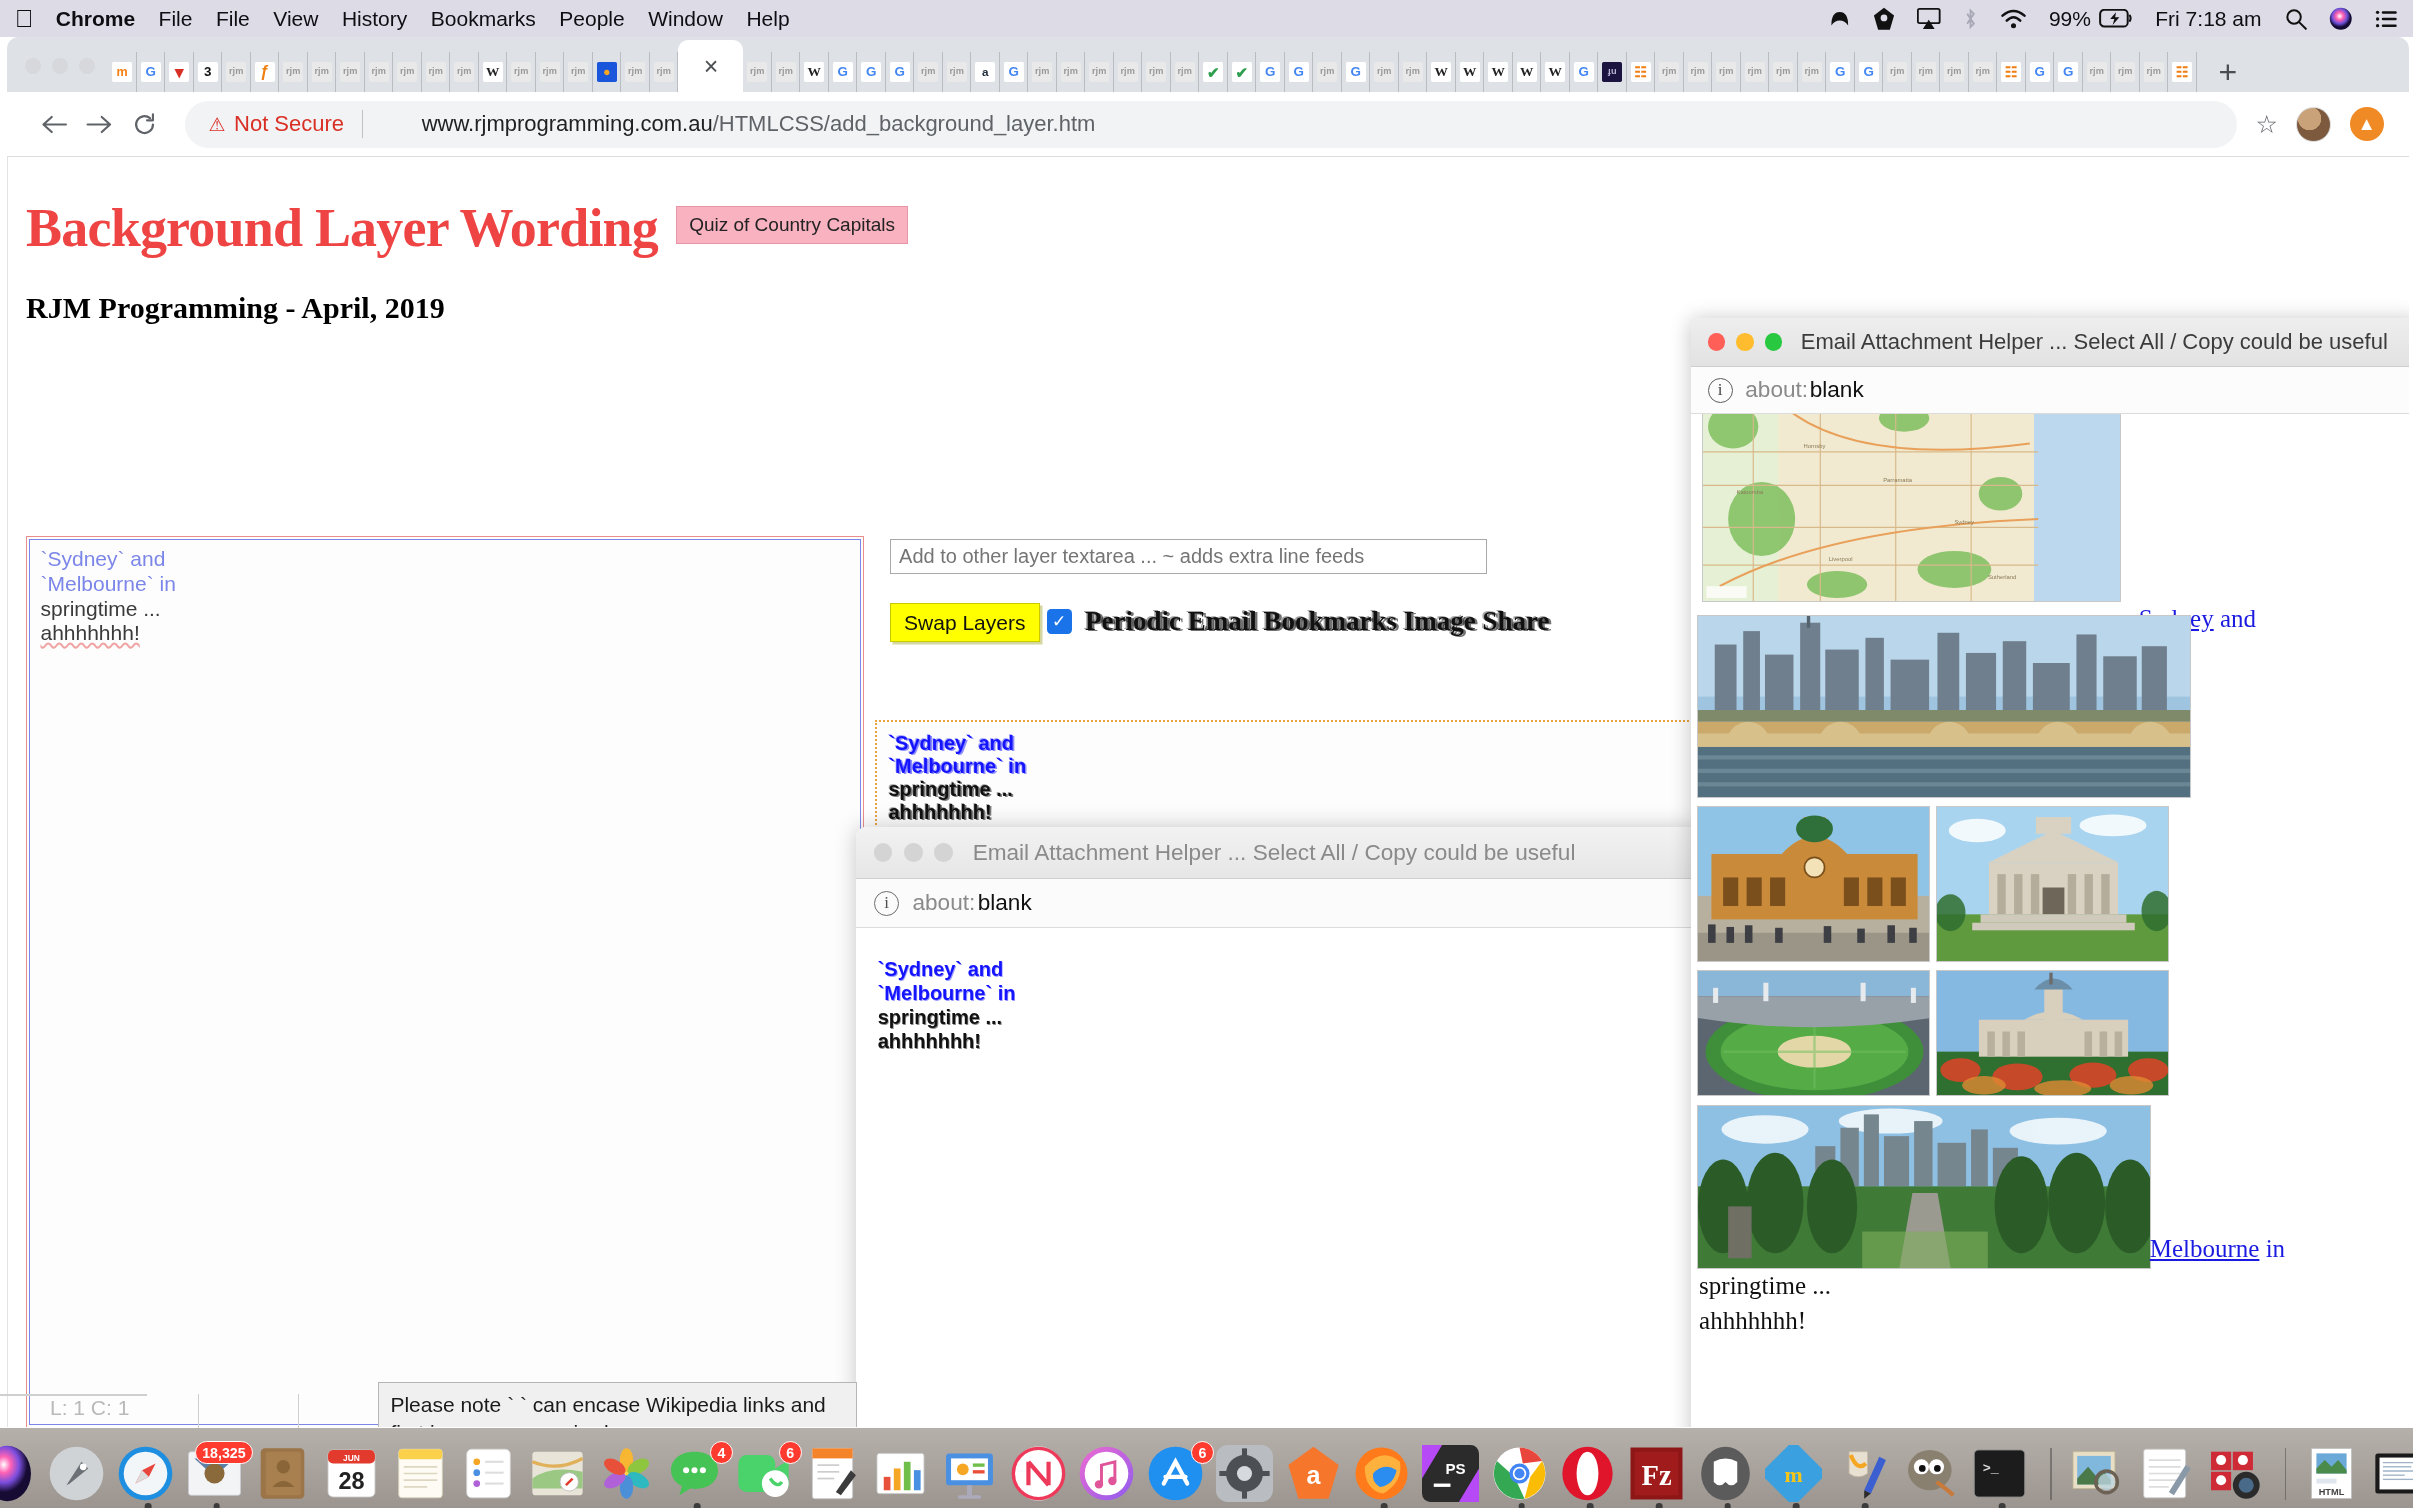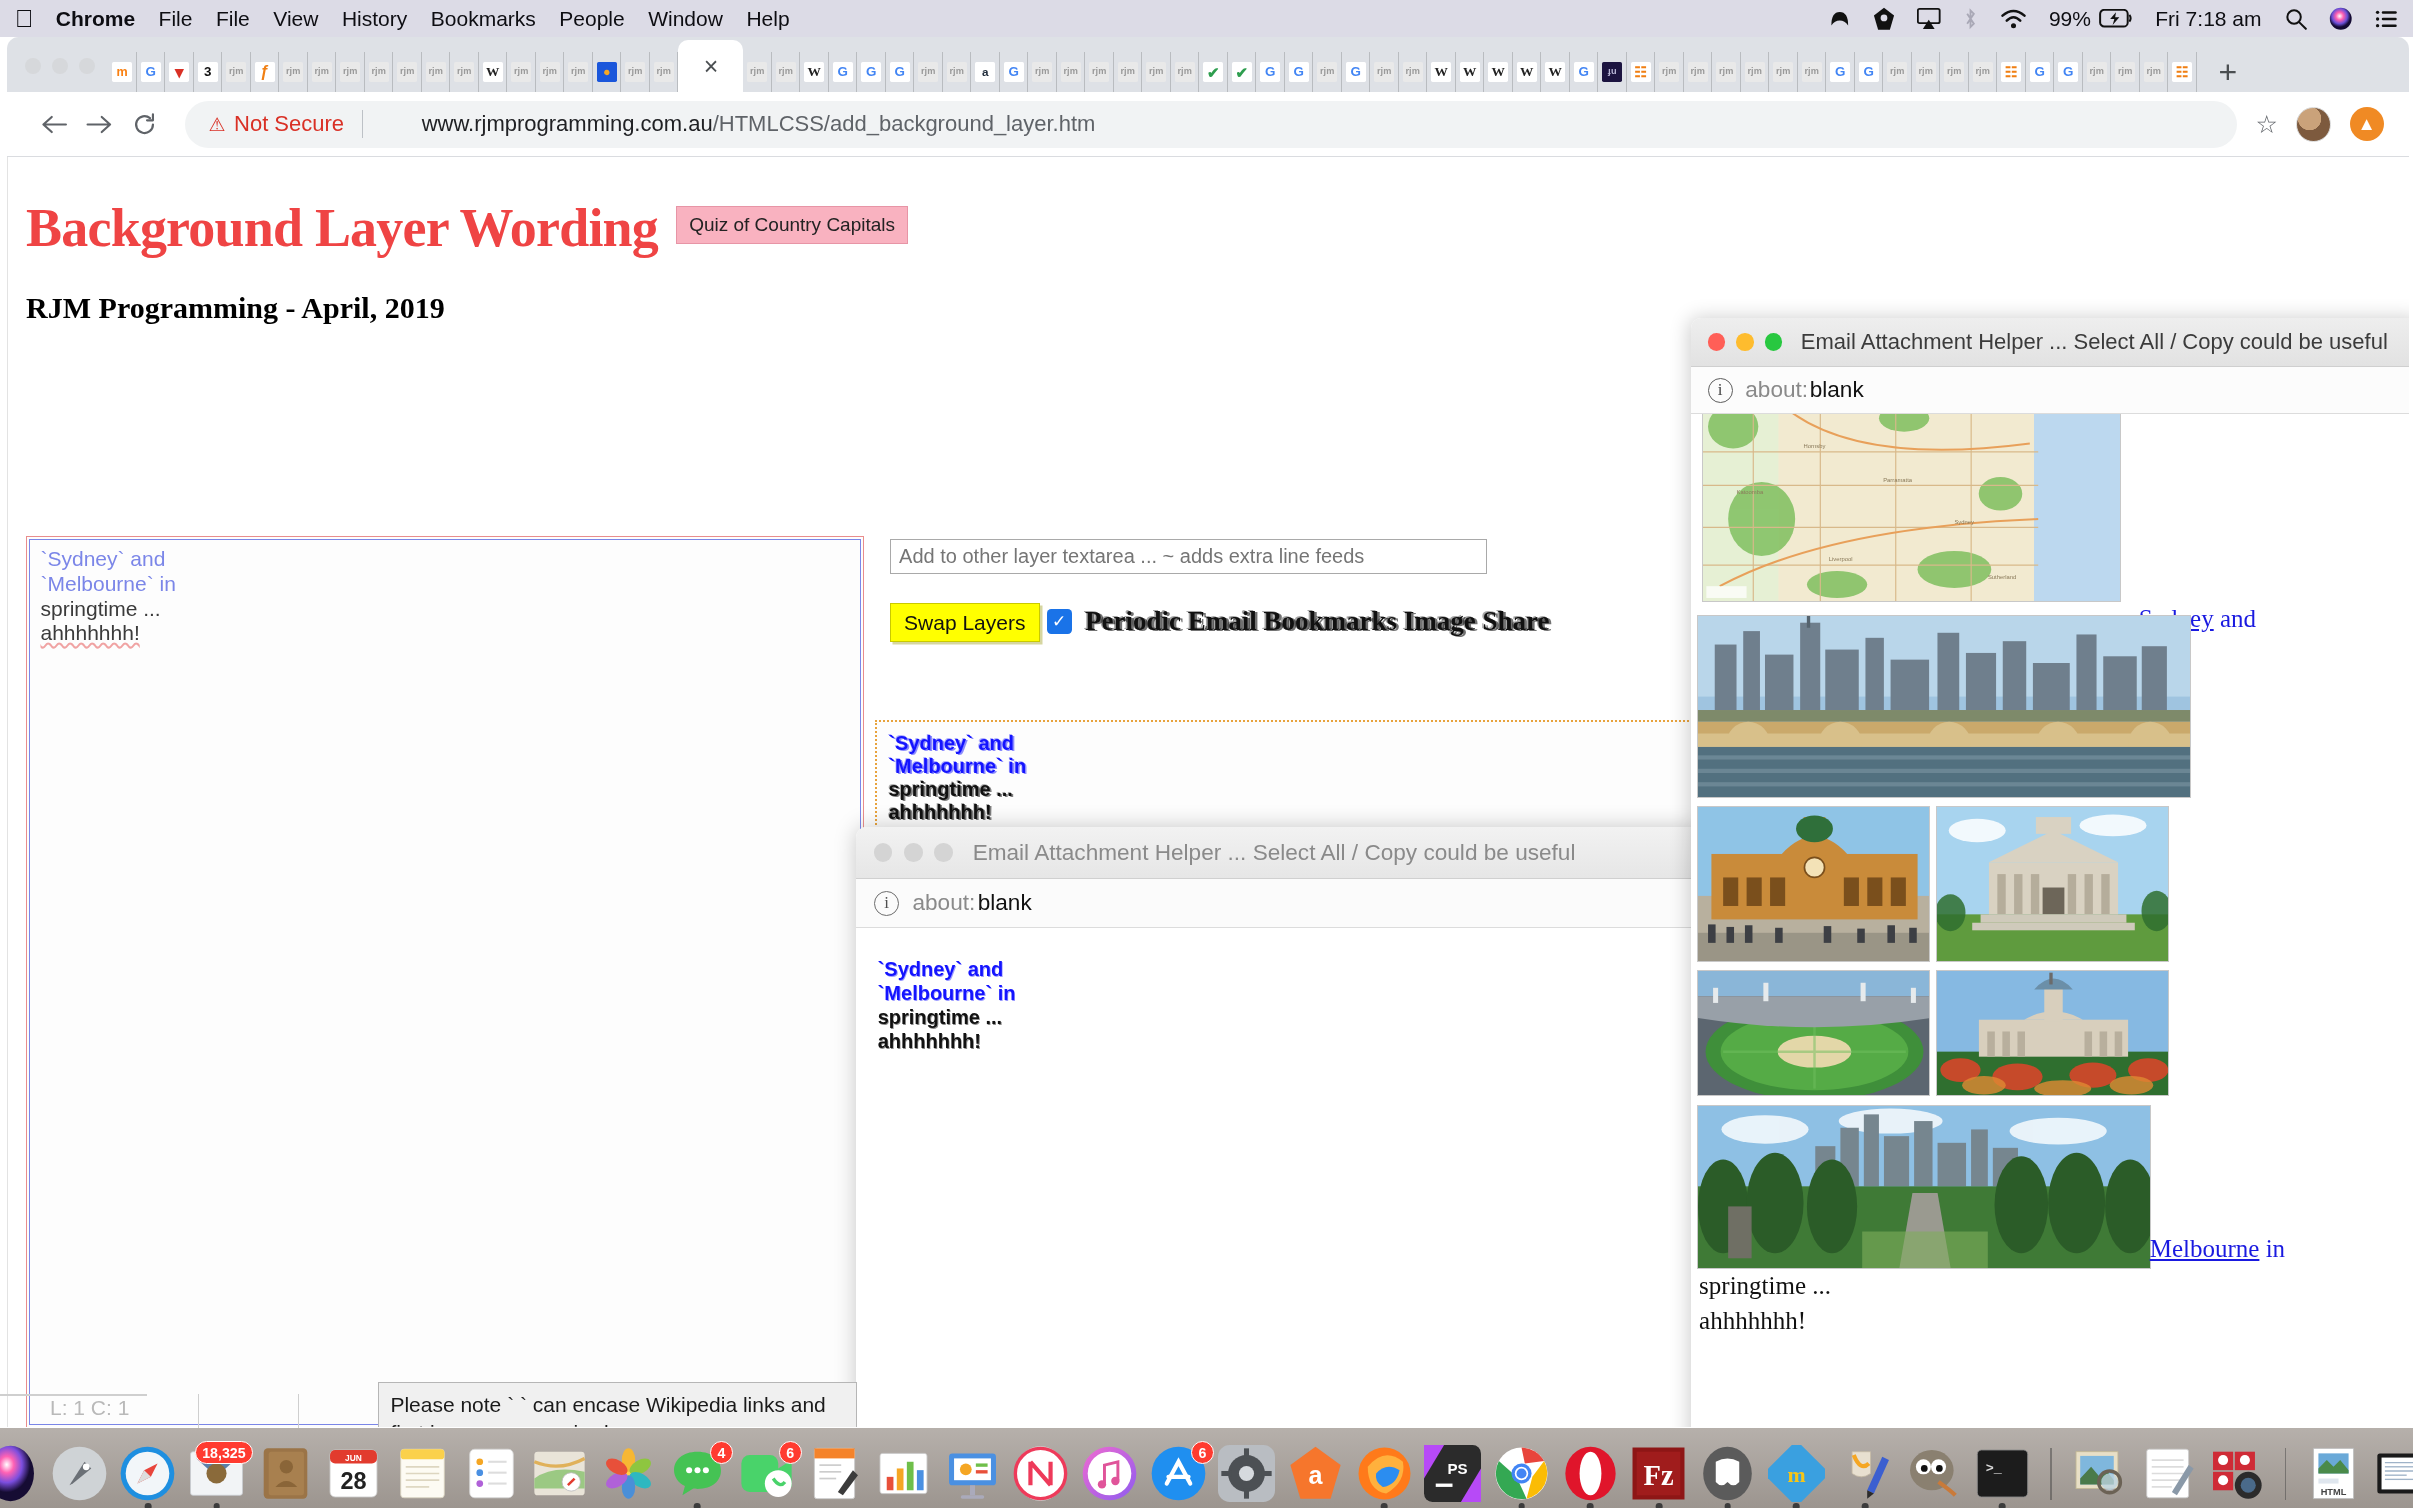--- a/index.html
+++ b/index.html
@@ -280,21 +280,21 @@
   #statusline .box { position:absolute; left:198px; top:0; width:101px; height:34px;
                      border-left:1.7px solid #cfcfcf; border-right:1.7px solid #cfcfcf; }
 
   #dock {
     position:absolute; left:0; bottom:0; width:2413px; height:80px;
     background: linear-gradient(#b6b0ab, #9c958f);
     display:flex; align-items:flex-end; justify-content:center; gap: 6.7px;
     padding-bottom: 3.4px;
   }
   .dk { width: 62px; height: 62px; border-radius: 11.7px; position: relative; flex:none;
-        display:flex; align-items:center; justify-content:center;
+        display:flex; align-items:center; 
         font-size: 25px; color:#fff; font-weight:bold; overflow:visible;text-decoration:underline; }
   .dk .art { width:57px;height:57px;border-radius:11.7px; display:flex;align-items:center;justify-content:center; }
   .dk .dot { position:absolute; bottom:-5px; left:50%; transform:translateX(-50%);
              width:6.7px;height:6.7px;border-radius:50%; background:#3c3c3c; }
   .dk .bdg { position:absolute; top:-1.7px; right:-5px; min-width:23.5px; height:23.5px; padding:0 5.9px;
              border-radius:11.7px; background:#ff3b30; color:#fff; font-size:14.2px; font-weight:bold;
              display:flex;align-items:center;justify-content:center; border:1.7px solid #fff; }
   .dk-sep { width:1.7px; height:52px; background:rgba(60,60,60,.45); margin: 0 10px 5px; flex:none;}
 </style>
 </head>

